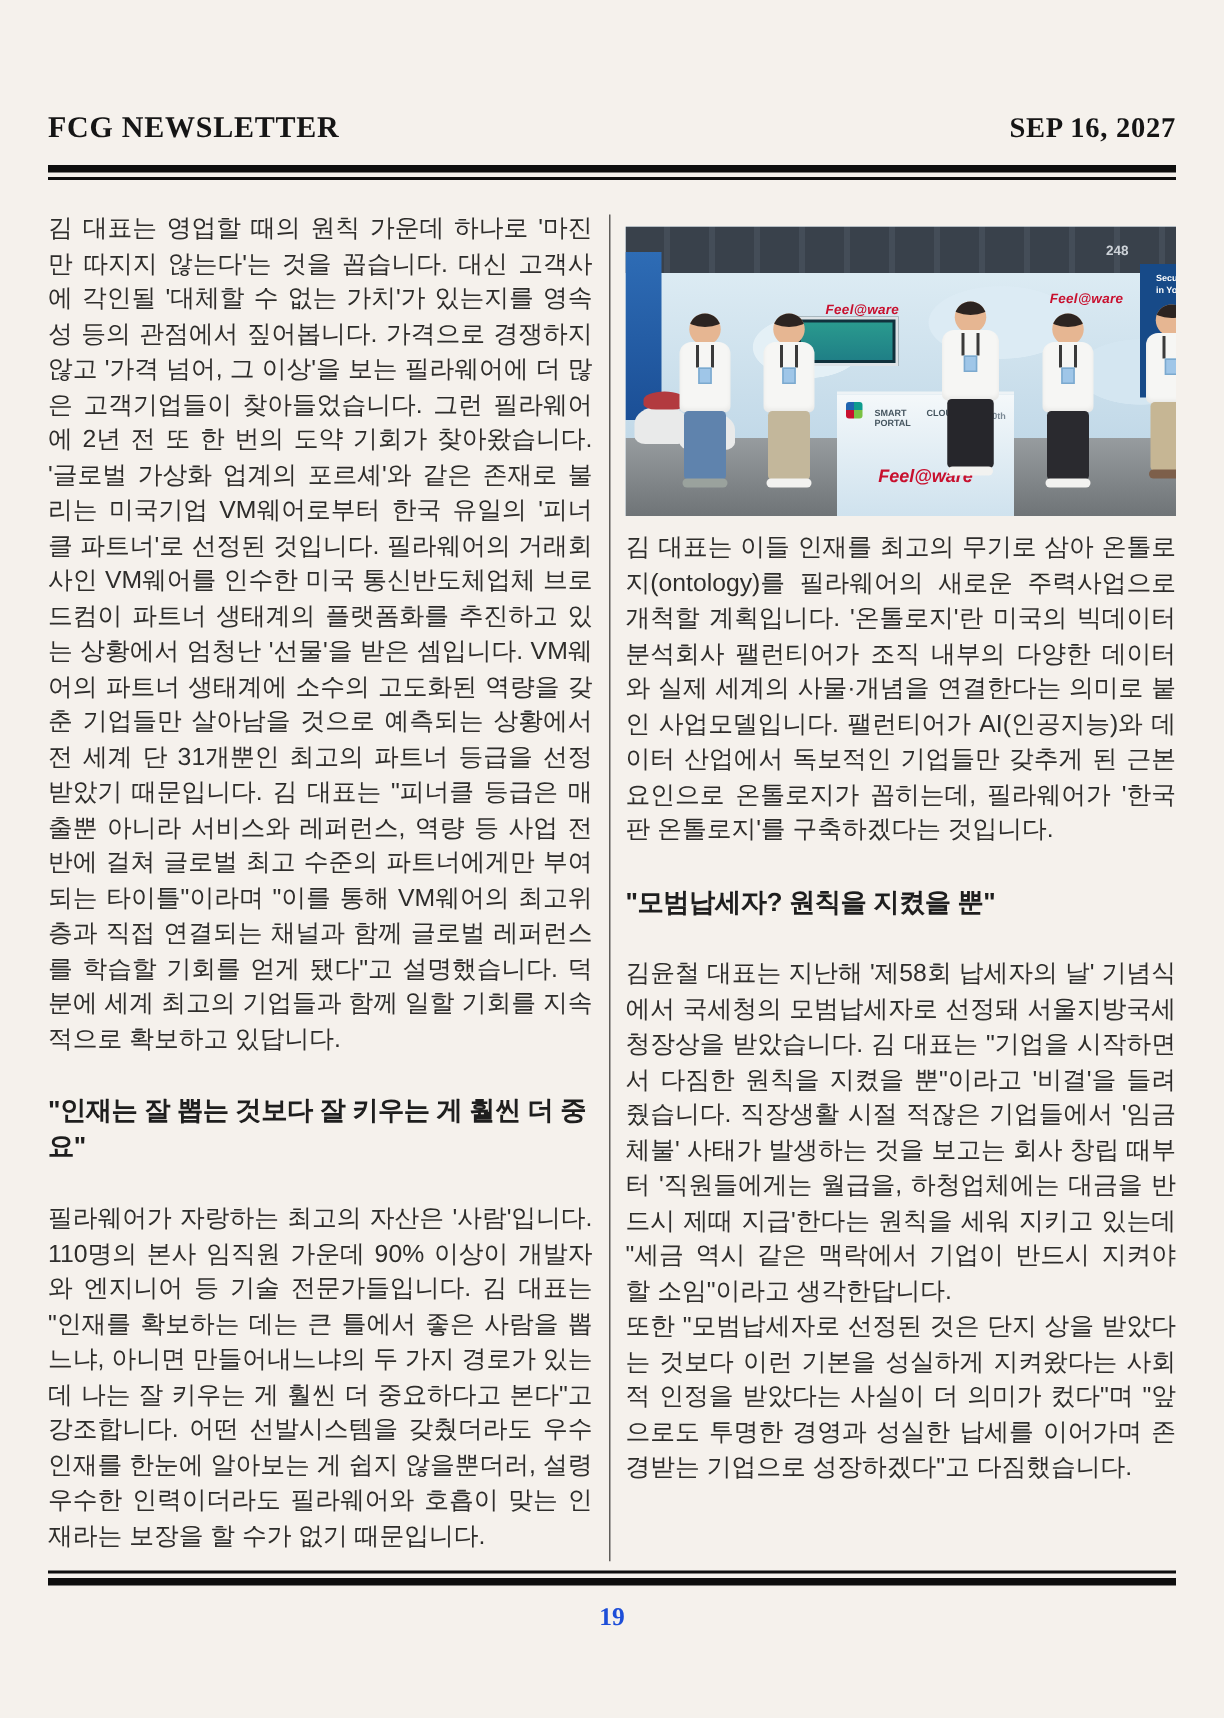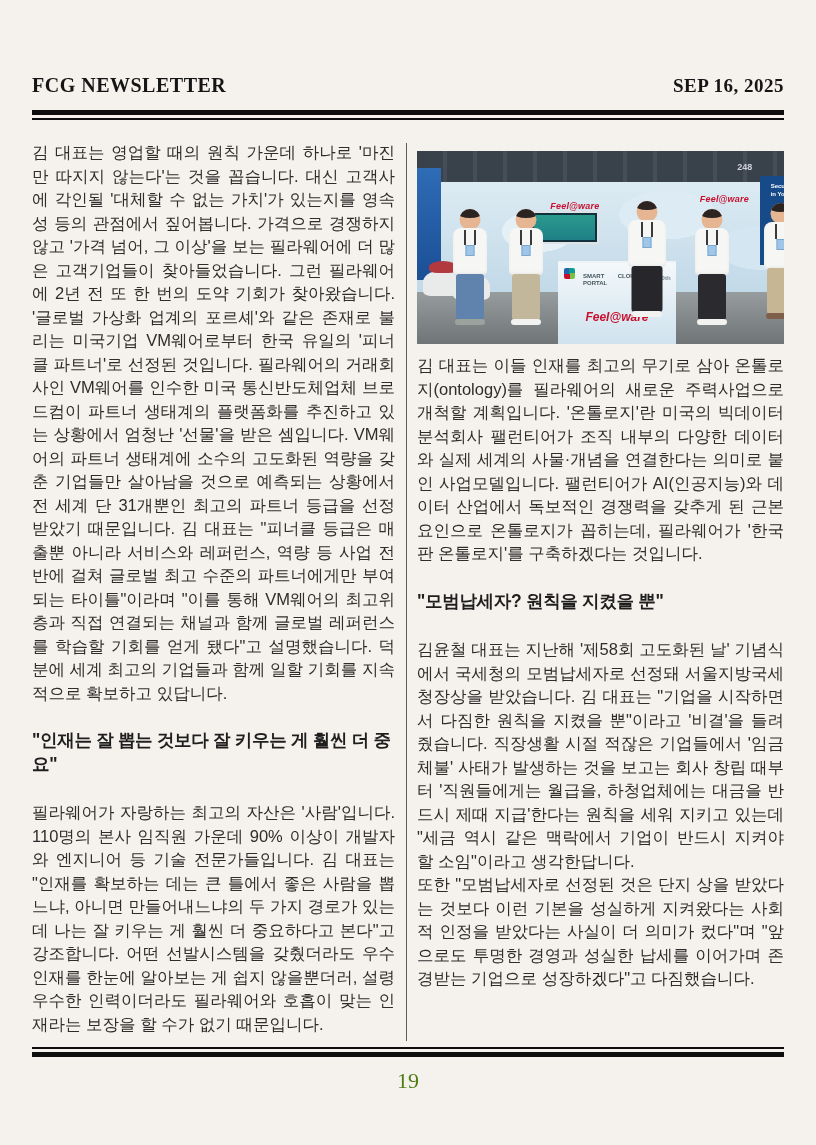--- a/index.html
+++ b/index.html
@@ -67,30 +67,30 @@
   .person .shoes { position:absolute; top:110px; left:50%; transform:translateX(-50%); width:30px; height:6px; background:#f2f2f0; border-radius:3px; }
   .person.p1 { left:7%; }  .person.p1 .legs { background:#5f83ad; } .person.p1 .shoes { background:#9aa29d; }
   .person.p2 { left:21%; } .person.p2 .legs { background:#c3b79b; }
   .person.p3 { left:51%; height:70%; } .person.p3 .legs { background:#26262b; width:31px; } .person.p3 .torso { width:38px; }
   .person.p4 { left:67%; } .person.p4 .legs { background:#2a2a2f; }
   .person.p5 { left:84%; height:69%; } .person.p5 .legs { background:#c6b694; } .person.p5 .shoes { background:#7d5f4a; }
 
   
   .foot-rules { margin-top:6px; }
   .foot-rules .rule-thick { margin-top:3px; }
-  .page-number { text-align:center; font-family:"Liberation Serif", serif; font-weight:400; font-size:22px; color:#4d7c0f; margin-top:11px; }
+  .page-number { text-align:center; font-family:"Liberation Serif", serif; font-weight:700; font-size:17px; color:#1d4ed8; margin-top:11px; }
 </style>
 </head>
 <body>
 
 <div class="page">
 
   <div class="masthead">
     <span class="brand">FCG NEWSLETTER</span>
-    <span class="issue-date">SEP 16, 2025</span>
+    <span class="issue-date">SEP 16, 2027</span>
   </div>
   <div class="head-rules">
     <div class="rule-thick"></div>
     <div class="rule-thin"></div>
   </div>
 
   <div class="columns">
 
     <div class="col col-left">
       <p>김 대표는 영업할 때의 원칙 가운데 하나로 '마진만 따지지 않는다'는 것을 꼽습니다. 대신 고객사에 각인될 '대체할 수 없는 가치'가 있는지를 영속성 등의 관점에서 짚어봅니다. 가격으로 경쟁하지 않고 '가격 넘어, 그 이상'을 보는 필라웨어에 더 많은 고객기업들이 찾아들었습니다. 그런 필라웨어에 2년 전 또 한 번의 도약 기회가 찾아왔습니다. '글로벌 가상화 업계의 포르셰'와 같은 존재로 불리는 미국기업 VM웨어로부터 한국 유일의 '피너클 파트너'로 선정된 것입니다. 필라웨어의 거래회사인 VM웨어를 인수한 미국 통신반도체업체 브로드컴이 파트너 생태계의 플랫폼화를 추진하고 있는 상황에서 엄청난 '선물'을 받은 셈입니다. VM웨어의 파트너 생태계에 소수의 고도화된 역량을 갖춘 기업들만 살아남을 것으로 예측되는 상황에서 전 세계 단 31개뿐인 최고의 파트너 등급을 선정받았기 때문입니다. 김 대표는 "피너클 등급은 매출뿐 아니라 서비스와 레퍼런스, 역량 등 사업 전반에 걸쳐 글로벌 최고 수준의 파트너에게만 부여되는 타이틀"이라며 "이를 통해 VM웨어의 최고위층과 직접 연결되는 채널과 함께 글로벌 레퍼런스를 학습할 기회를 얻게 됐다"고 설명했습니다. 덕분에 세계 최고의 기업들과 함께 일할 기회를 지속적으로 확보하고 있답니다.</p>
@@ -162,23 +162,23 @@
         <div class="person p5">
             <div class="head"></div>
             <div class="torso"></div>
             <div class="lanyard"></div>
             <div class="pbadge"></div>
             <div class="legs"></div>
             <div class="shoes"></div>
           </div>
       </figure>
 
-      <p>김 대표는 이들 인재를 최고의 무기로 삼아 온톨로지(ontology)를 필라웨어의 새로운 주력사업으로 개척할 계획입니다. '온톨로지'란 미국의 빅데이터 분석회사 팰런티어가 조직 내부의 다양한 데이터와 실제 세계의 사물·개념을 연결한다는 의미로 붙인 사업모델입니다. 팰런티어가 AI(인공지능)와 데이터 산업에서 독보적인 경쟁력을 갖추게 된 근본 요인으로 온톨로지가 꼽히는데, 필라웨어가 '한국판 온톨로지'를 구축하겠다는 것입니다.</p>
+      <p>김 대표는 이들 인재를 최고의 무기로 삼아 온톨로지(ontology)를 필라웨어의 새로운 주력사업으로 개척할 계획입니다. '온톨로지'란 미국의 빅데이터 분석회사 팰런티어가 조직 내부의 다양한 데이터와 실제 세계의 사물·개념을 연결한다는 의미로 붙인 사업모델입니다. 팰런티어가 AI(인공지능)와 데이터 산업에서 독보적인 기업들만 갖추게 된 근본 요인으로 온톨로지가 꼽히는데, 필라웨어가 '한국판 온톨로지'를 구축하겠다는 것입니다.</p>
       <h2 class="section-heading">"모범납세자? 원칙을 지켰을 뿐"</h2>
-      <p>김윤철 대표는 지난해 '제58회 고도화된 날' 기념식에서 국세청의 모범납세자로 선정돼 서울지방국세청장상을 받았습니다. 김 대표는 "기업을 시작하면서 다짐한 원칙을 지켰을 뿐"이라고 '비결'을 들려줬습니다. 직장생활 시절 적잖은 기업들에서 '임금 체불' 사태가 발생하는 것을 보고는 회사 창립 때부터 '직원들에게는 월급을, 하청업체에는 대금을 반드시 제때 지급'한다는 원칙을 세워 지키고 있는데 "세금 역시 같은 맥락에서 기업이 반드시 지켜야 할 소임"이라고 생각한답니다.</p>
+      <p>김윤철 대표는 지난해 '제58회 납세자의 날' 기념식에서 국세청의 모범납세자로 선정돼 서울지방국세청장상을 받았습니다. 김 대표는 "기업을 시작하면서 다짐한 원칙을 지켰을 뿐"이라고 '비결'을 들려줬습니다. 직장생활 시절 적잖은 기업들에서 '임금 체불' 사태가 발생하는 것을 보고는 회사 창립 때부터 '직원들에게는 월급을, 하청업체에는 대금을 반드시 제때 지급'한다는 원칙을 세워 지키고 있는데 "세금 역시 같은 맥락에서 기업이 반드시 지켜야 할 소임"이라고 생각한답니다.</p>
       <p>또한 "모범납세자로 선정된 것은 단지 상을 받았다는 것보다 이런 기본을 성실하게 지켜왔다는 사회적 인정을 받았다는 사실이 더 의미가 컸다"며 "앞으로도 투명한 경영과 성실한 납세를 이어가며 존경받는 기업으로 성장하겠다"고 다짐했습니다.</p>
 
     </div>
   </div>
 
   <div class="foot-rules">
     <div class="rule-thin"></div>
     <div class="rule-thick"></div>
   </div>
   <div class="page-number">19</div>

